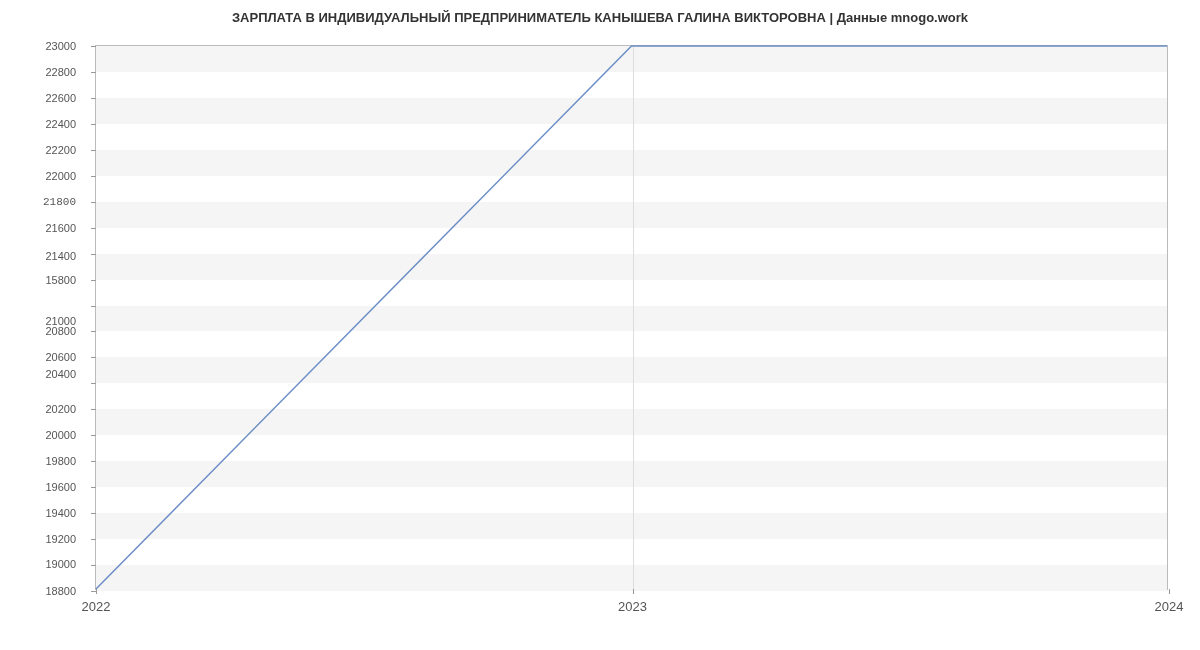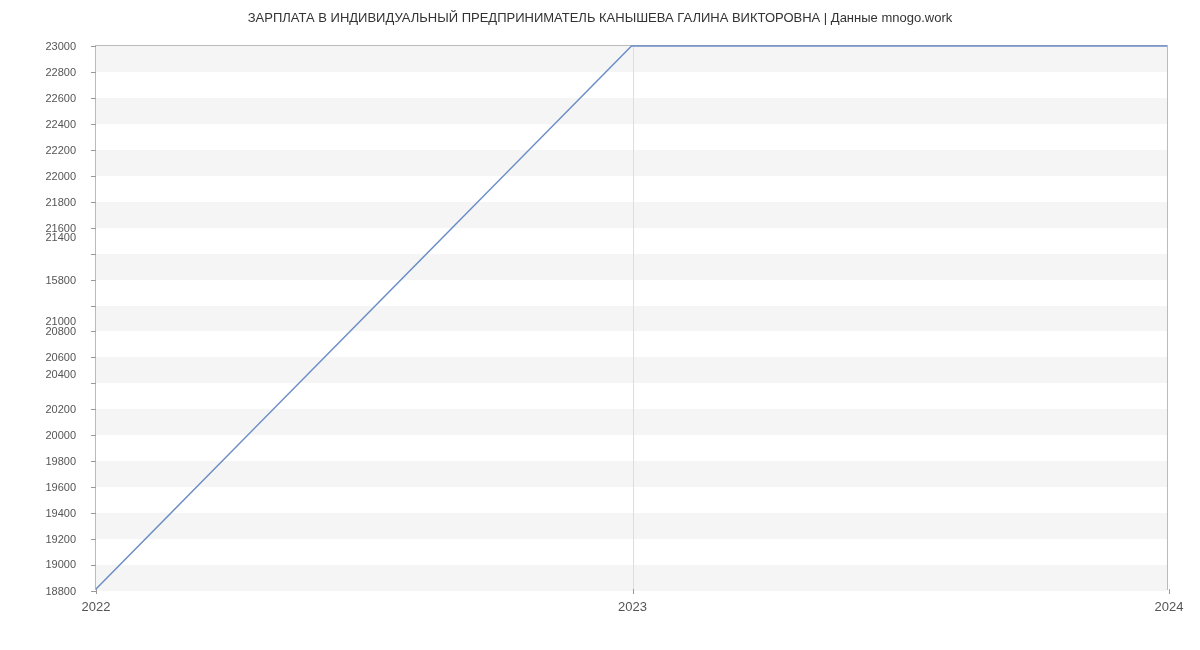--- a/index.html
+++ b/index.html
@@ -6,21 +6,21 @@
     body {
       font-family: Arial, Helvetica, sans-serif;
       background: #fff;
       width: 1200px;
       height: 650px;
       position: relative;
     }
     .chart-title {
       text-align: center;
       font-size: 13px;
-      font-weight: 400;
+      font-weight: 700;
       color: #333;
       padding-top: 10px;
       padding-bottom: 5px;
     }
     .chart-container {
       position: absolute;
       left: 95px;
       top: 45px;
       width: 1073px;
       height: 545px;
@@ -133,25 +133,25 @@
       <div class="y-tick-label" style="top: 328px;">20400</div>
       <div class="y-tick-mark" style="top: 337.381px;"></div>
       <div class="y-tick-label" style="top: 311.429px;">20600</div>
       <div class="y-tick-mark" style="top: 311.429px;"></div>
       <div class="y-tick-label" style="top: 285.476px;">20800</div>
       <div class="y-tick-mark" style="top: 285.476px;"></div>
       <div class="y-tick-label" style="top: 275px; text-align: center;">21000</div>
       <div class="y-tick-mark" style="top: 259.524px;"></div>
       <div class="y-tick-label" style="top: 233.571px;">15800</div>
       <div class="y-tick-mark" style="top: 233.571px;"></div>
-      <div class="y-tick-label" style="top: 191px;">21400</div>
+      <div class="y-tick-label" style="top: 210px;">21400</div>
       <div class="y-tick-mark" style="top: 207.619px;"></div>
       <div class="y-tick-label" style="top: 181.667px;">21600</div>
       <div class="y-tick-mark" style="top: 181.667px;"></div>
-      <div class="y-tick-label" style="top: 155.714px;">21800</div>
+      <div class="y-tick-label" style="top: 155.714px; font-family: Liberation Mono, monospace;">21800</div>
       <div class="y-tick-mark" style="top: 155.714px;"></div>
       <div class="y-tick-label" style="top: 129.762px;">22000</div>
       <div class="y-tick-mark" style="top: 129.762px;"></div>
       <div class="y-tick-label" style="top: 103.81px;">22200</div>
       <div class="y-tick-mark" style="top: 103.81px;"></div>
       <div class="y-tick-label" style="top: 77.8571px;">22400</div>
       <div class="y-tick-mark" style="top: 77.8571px;"></div>
       <div class="y-tick-label" style="top: 51.9048px;">22600</div>
       <div class="y-tick-mark" style="top: 51.9048px;"></div>
       <div class="y-tick-label" style="top: 25.9524px;">22800</div>

